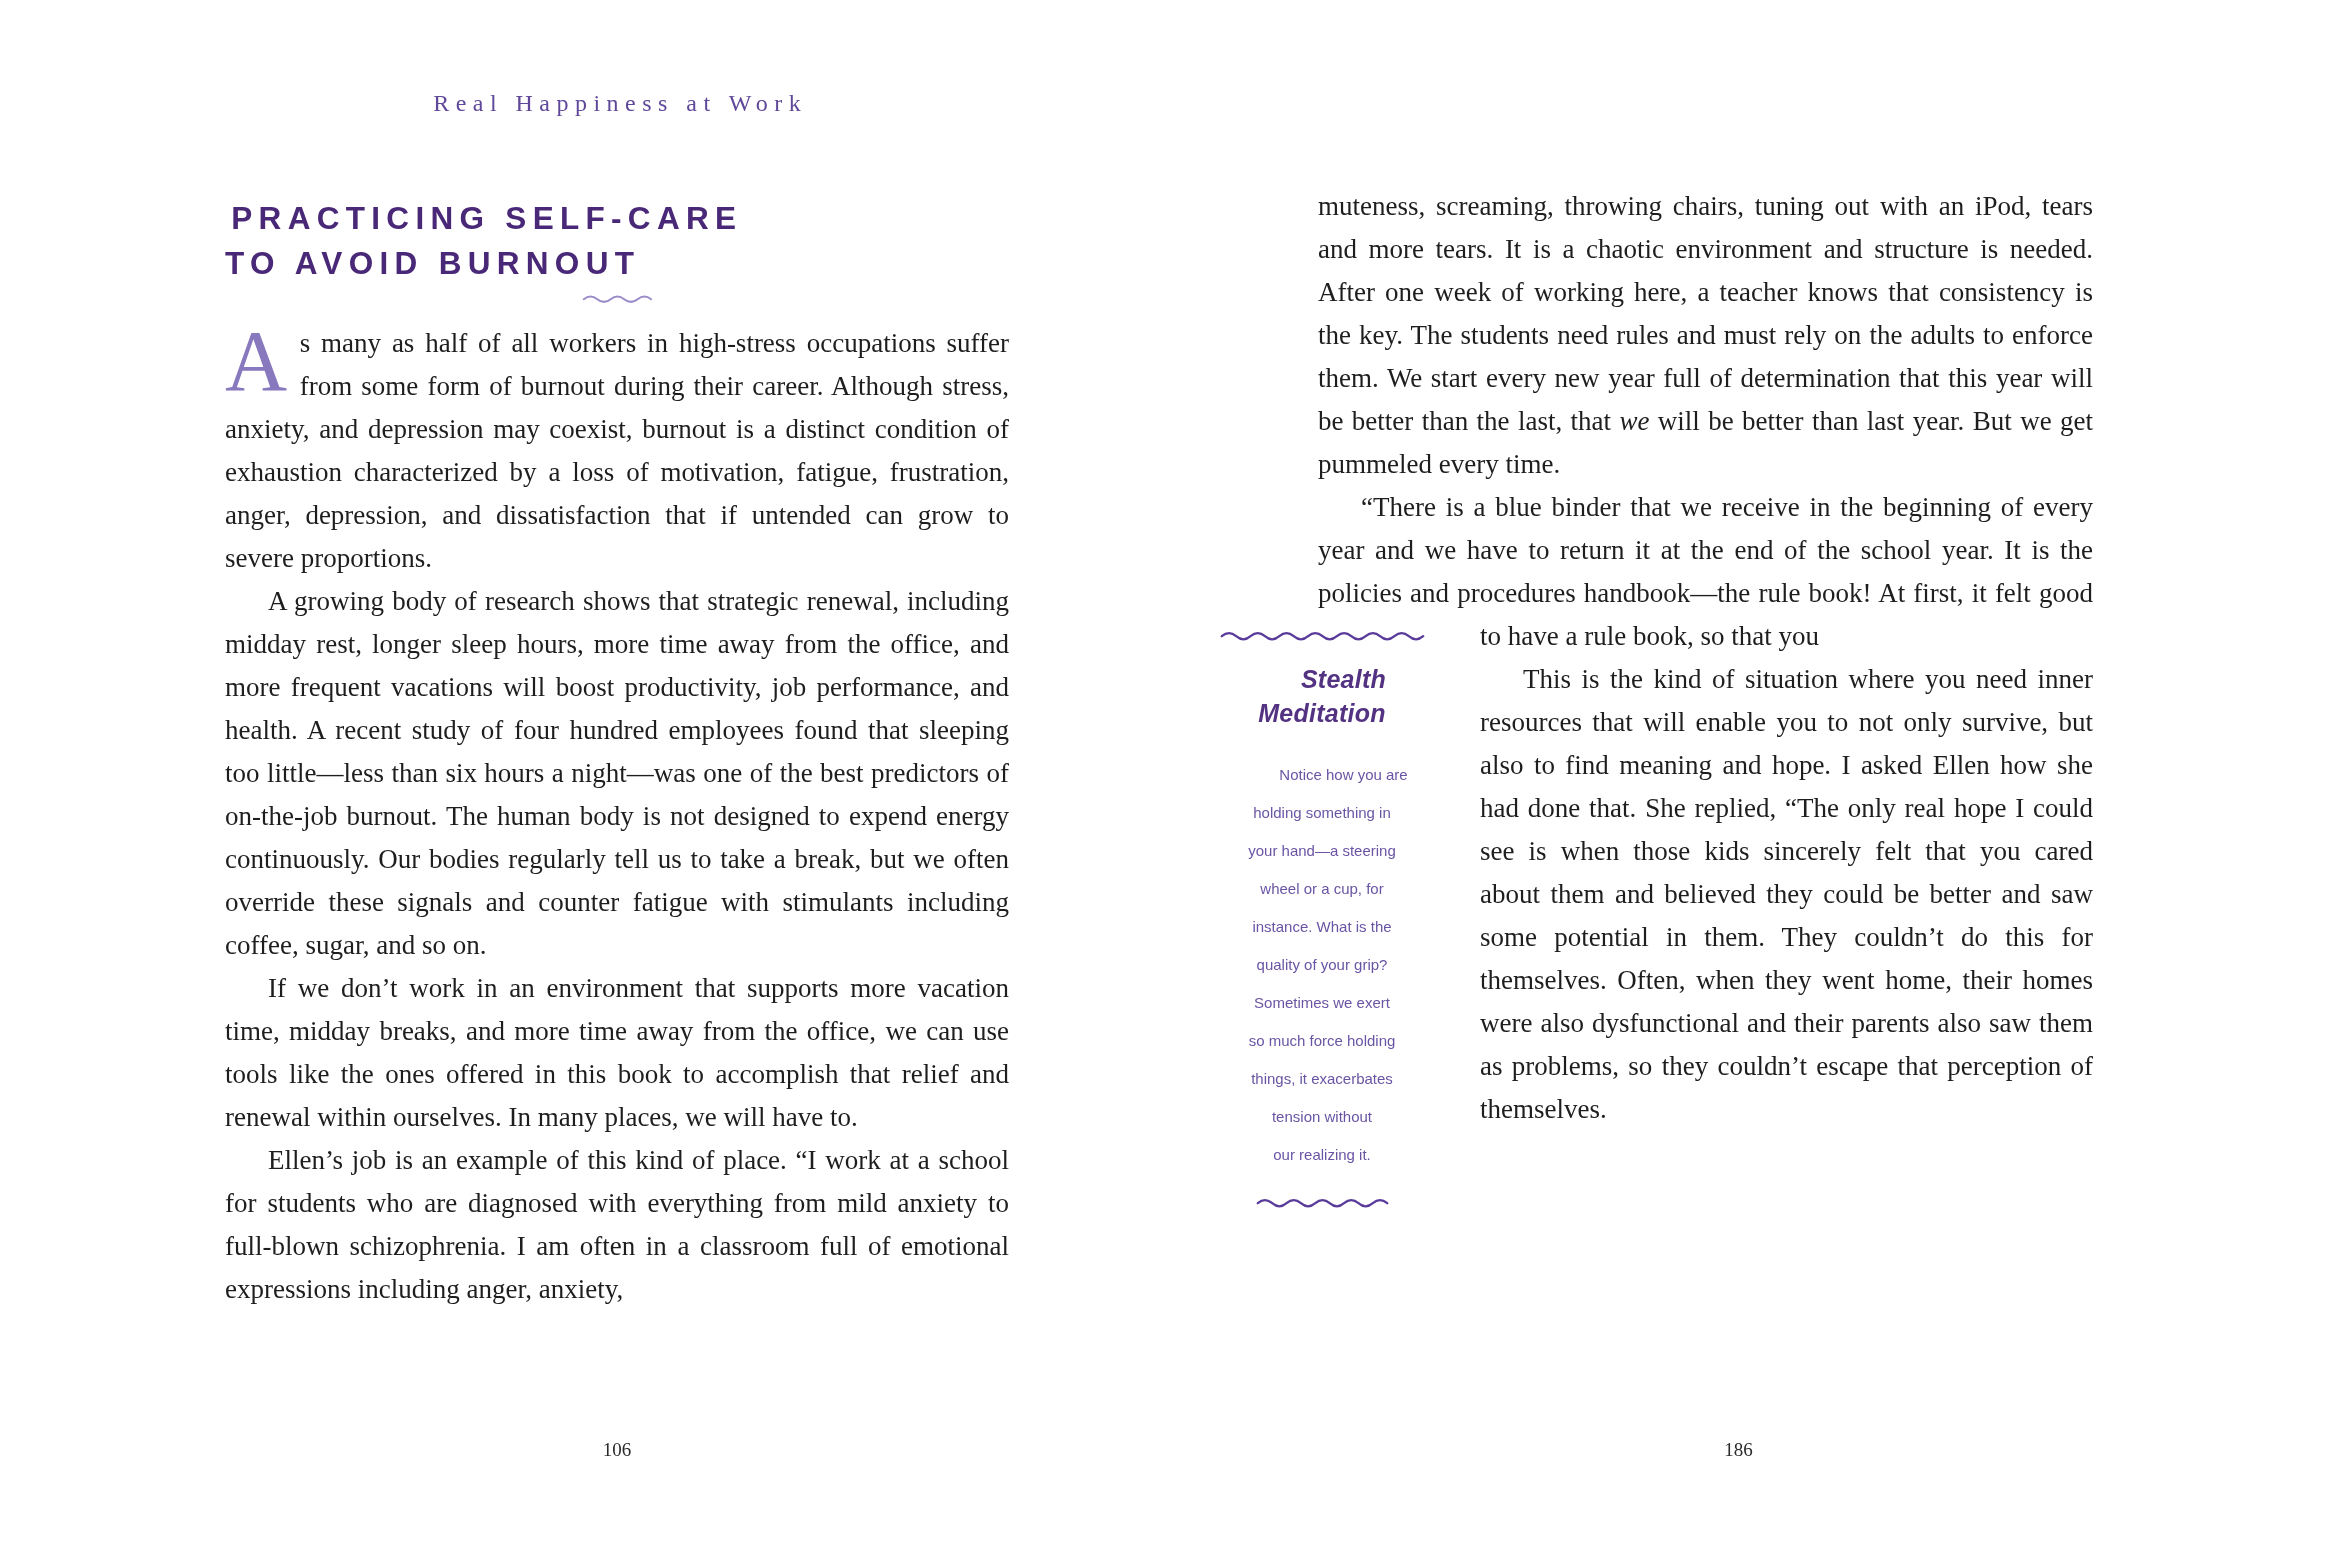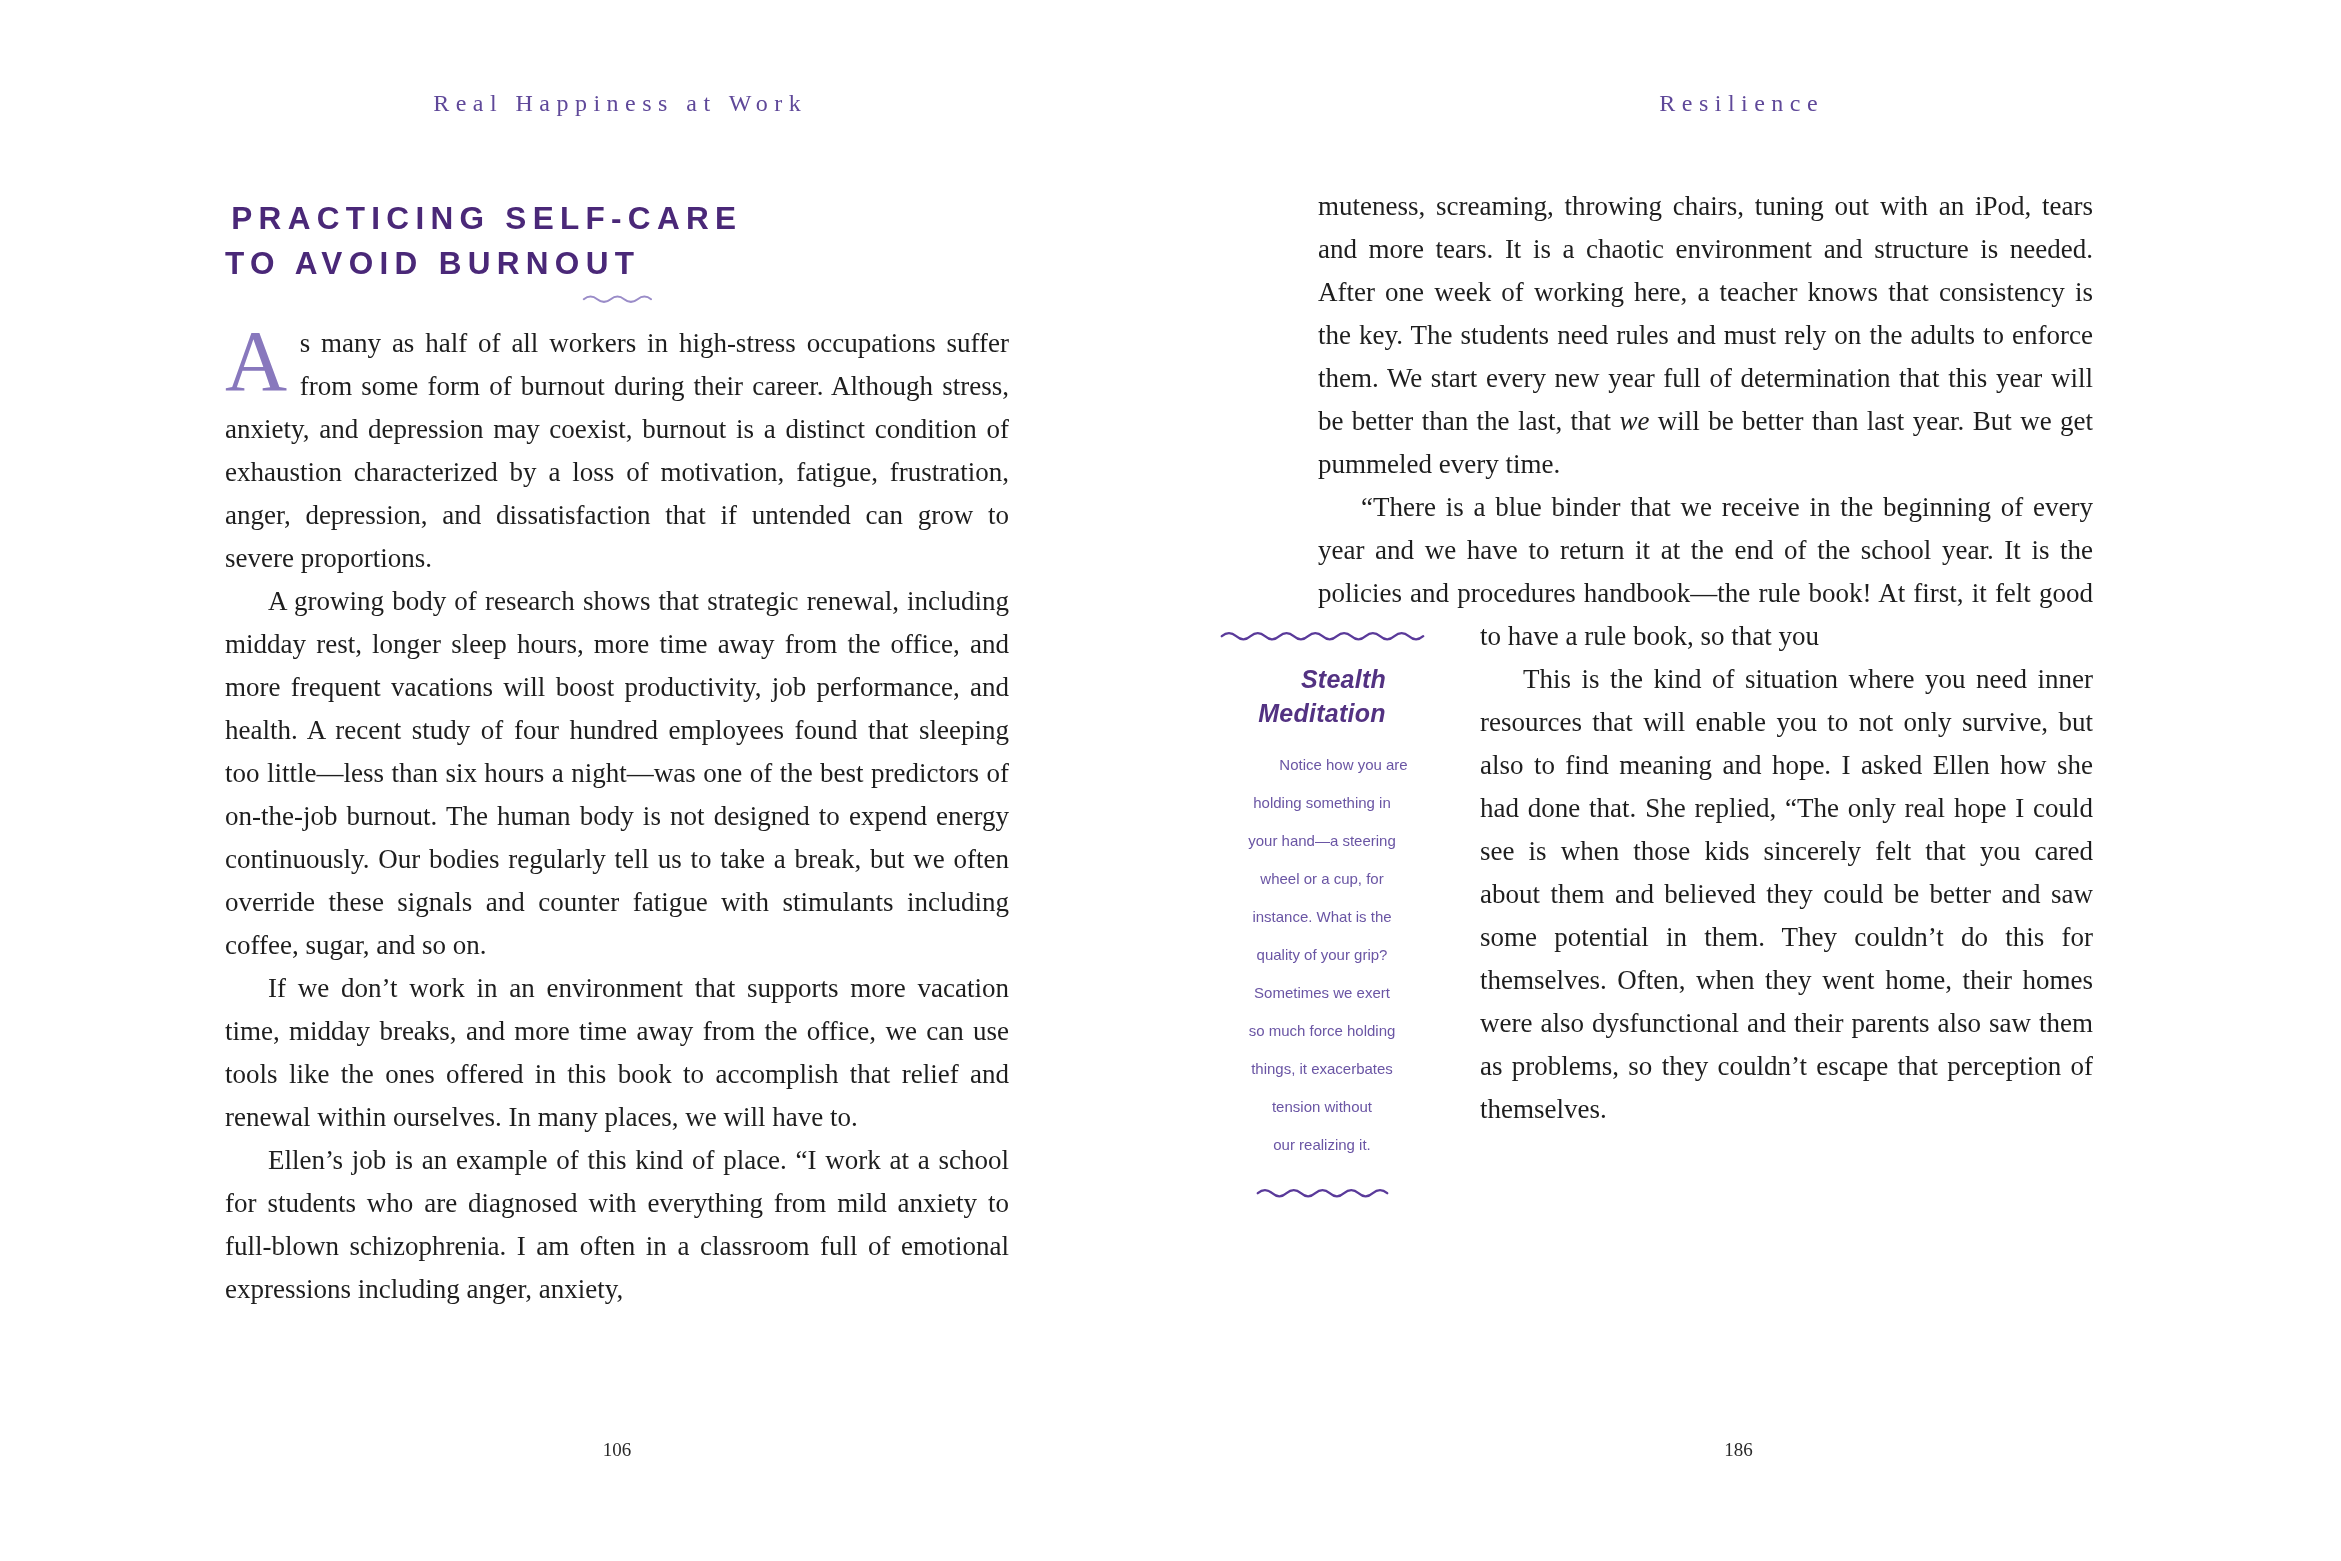--- a/index.html
+++ b/index.html
@@ -97,21 +97,21 @@
     font-family: "Liberation Sans", sans-serif;
   }
   .sidebar-top-squiggle { display: block; margin: 0 auto 20px auto; }
   .sidebar-bottom-squiggle { display: block; margin: 21.6px auto 0 auto; }
   .sidebar-title {
     display: block;
     font-weight: bold;
     font-style: italic;
     font-size: 25px;
     line-height: 34px;
-    margin-bottom: 16px;
+    margin-bottom: 26px;
     letter-spacing: 0.01em;
     color: var(--sidebar-title-purple, #533282);
   }
   .sidebar-text {
     display: block;
     font-size: 15px;
     line-height: 38px;
     color: var(--sidebar-text-purple, #6a55a4);
     white-space: pre-line;
     text-align: center;
@@ -149,21 +149,20 @@
     <p>
       <span class="drop-cap">A</span><span>s many as half of all workers in high-stress occupations suffer from some form of burnout during their career. Although stress, anxiety, and depression may coexist, burnout is a distinct condition of exhaustion characterized by a loss of motivation, fatigue, frustration, anger, depression, and dissatisfaction that if untended can grow to severe proportions.</span>
     </p>
     <p class="indent">A growing body of research shows that strategic renewal, including midday rest, longer sleep hours, more time away from the office, and more frequent vacations will boost productivity, job performance, and health. A recent study of four hundred employees found that sleeping too little—less than six hours a night—was one of the best predictors of on-the-job burnout. The human body is not designed to expend energy continuously. Our bodies regularly tell us to take a break, but we often override these signals and counter fatigue with stimulants including coffee, sugar, and so on.</p>
     <p class="indent">If we don’t work in an environment that supports more vacation time, midday breaks, and more time away from the office, we can use tools like the ones offered in this book to accomplish that relief and renewal within ourselves. In many places, we will have to.</p>
     <p class="indent">Ellen’s job is an example of this kind of place. “I work at a school for students who are diagnosed with everything from mild anxiety to full-blown schizophrenia. I am often in a classroom full of emotional expressions including anger, anxiety,</p>
   </div>
 
   <div class="page-number left">106</div>
 
-  <div class="running-header right">Resilience</div>
 
   <div class="page-body right">
     <p>
       <span>muteness, screaming, throwing chairs, tuning out with an iPod, tears and more tears. It is a chaotic environment and structure is needed. After one week of working here, a teacher knows that consistency is the key. The students need rules and must rely on the adults to enforce them. We start every new year full of determination that this year will be better than the last, that </span><em class="soft-italic">we</em><span> will be better than last year. But we get pummeled every time.</span>
     </p>
 
     <p class="indent">
       <span>“There is a blue binder that we receive in the beginning of every year and we have to return it at the end of the school year. It is the policies and procedures handbook—the rule book! At first, it felt good to have a rule book, so that you </span><span class="sidebar-float">
         <svg class="squiggle-sidebar sidebar-top-squiggle" width="205" height="12.6" viewBox="0 0 228 14" aria-hidden="true">
           <path d="M2,8 Q10,1 18,8 T34,8 T50,8 T66,8 T82,8 T98,8 T114,8 T130,8 T146,8 T162,8 T178,8 T194,8 T210,8 T226,8" fill="none" stroke="currentColor" stroke-width="2.5" stroke-linecap="round"></path>

